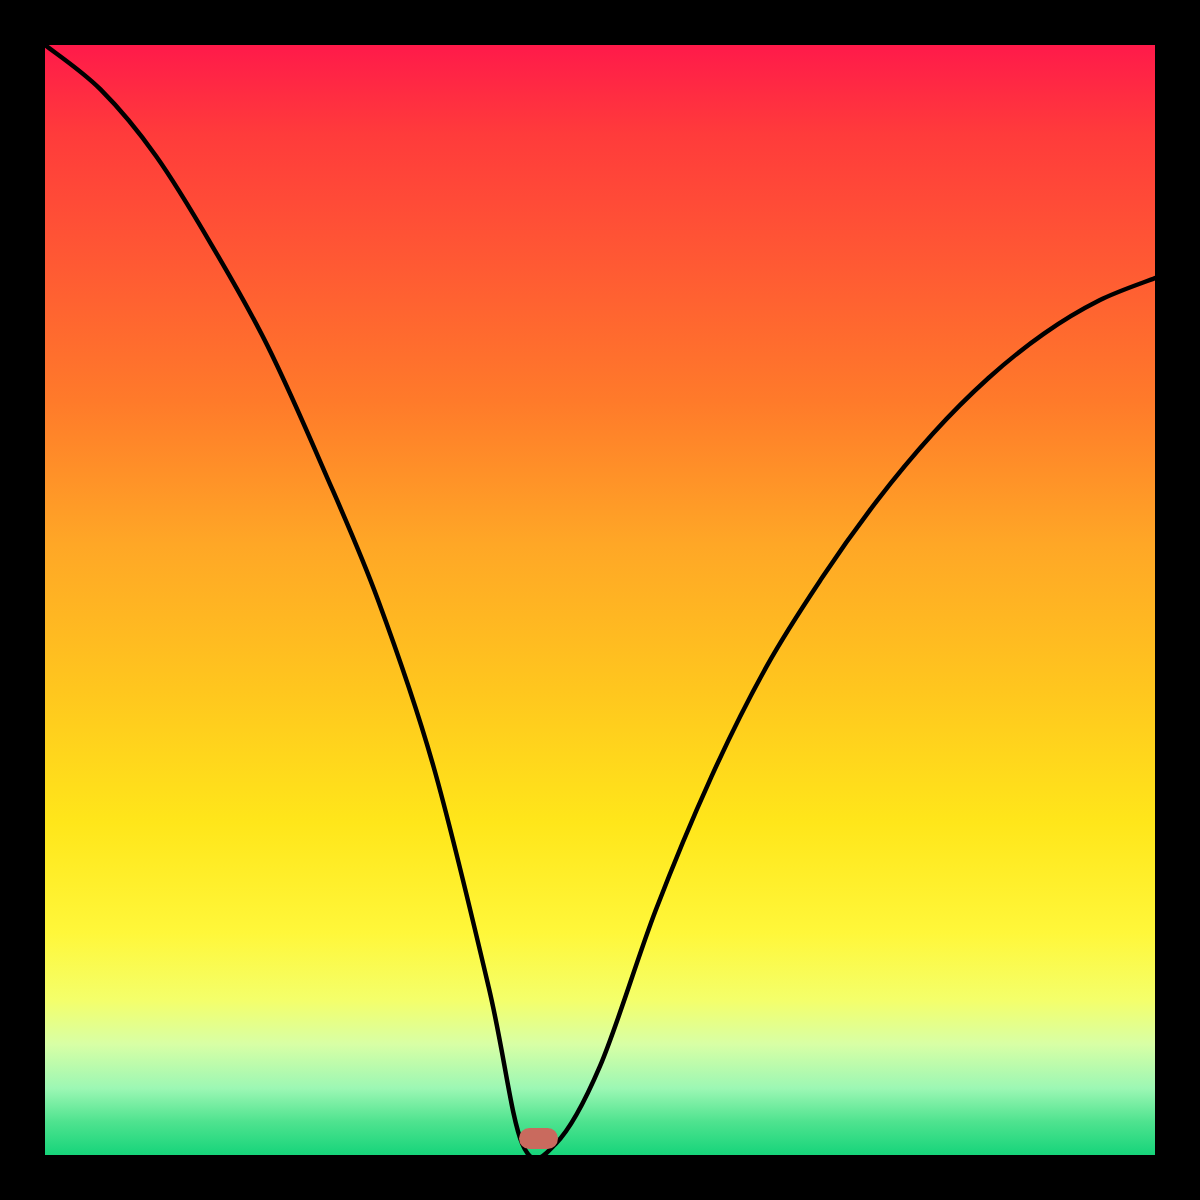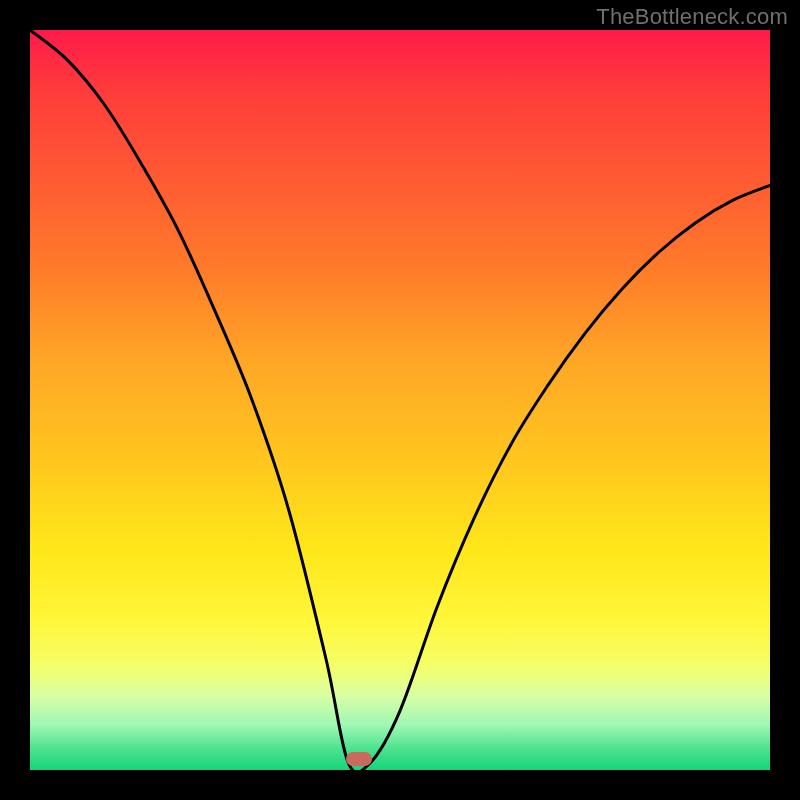--- a/index.html
+++ b/index.html
@@ -64,20 +64,19 @@
     height: 14px;
     border-radius: 7px;
     background: #c96a5e;
     transform: translate(-50%, -50%);
   }
 </style>
 </head>
 <body>
 
 <div class="frame">
-  <div class="watermark">TheBottleneck.com</div>
   <div class="plot">
     <svg class="curve" viewBox="0 0 740 740" preserveAspectRatio="none">
       <path id="curve-path" fill="none" stroke="#000" stroke-width="3" stroke-linejoin="round" stroke-linecap="round" d="M 0.0 0.0 C 6.2 4.9, 24.7 17.3, 37.0 29.6 C 49.3 41.9, 61.7 56.7, 74.0 74.0 C 86.3 91.3, 98.7 112.2, 111.0 133.2 C 123.3 154.2, 135.7 175.1, 148.0 199.8 C 160.3 224.5, 172.7 252.8, 185.0 281.2 C 197.3 309.6, 209.7 336.7, 222.0 370.0 C 234.3 403.3, 246.7 437.8, 259.0 481.0 C 271.3 524.2, 286.1 587.1, 296.0 629.0 C 305.9 670.9, 310.8 715.3, 318.2 732.6 C 325.6 749.9, 331.8 741.2, 340.4 732.6 C 349.0 724.0, 358.9 706.7, 370.0 680.8 C 381.1 654.9, 394.7 609.3, 407.0 577.2 C 419.3 545.1, 431.7 515.5, 444.0 488.4 C 456.3 461.3, 468.7 436.6, 481.0 414.4 C 493.3 392.2, 505.7 373.7, 518.0 355.2 C 530.3 336.7, 542.7 319.4, 555.0 303.4 C 567.3 287.4, 579.7 272.6, 592.0 259.0 C 604.3 245.4, 616.7 233.1, 629.0 222.0 C 641.3 210.9, 653.7 201.0, 666.0 192.4 C 678.3 183.8, 690.7 176.4, 703.0 170.2 C 715.3 164.0, 733.8 157.9, 740.0 155.4"></path>
     </svg>
     <div id="marker" class="pill" style="left: 329.3px; top: 728.9px; background: rgb(201, 106, 94);"></div>
   </div>
 </div>
 
 </body></html>

